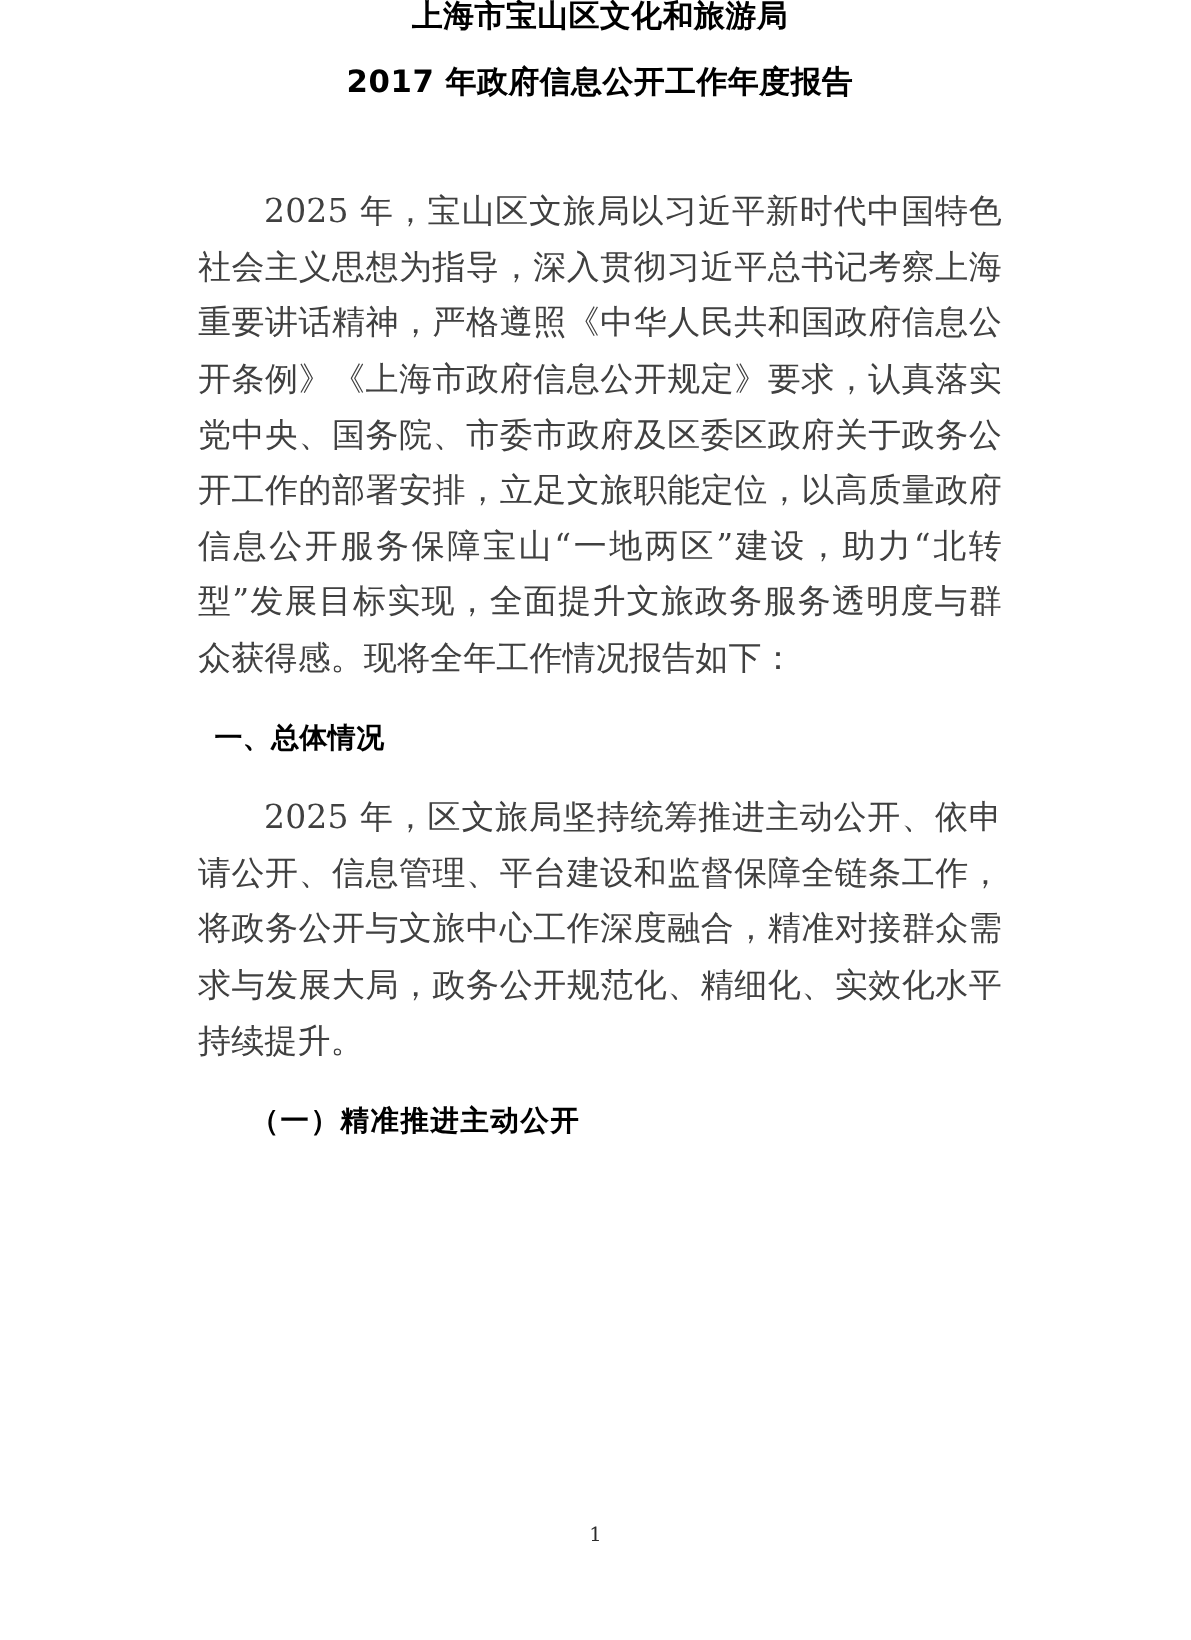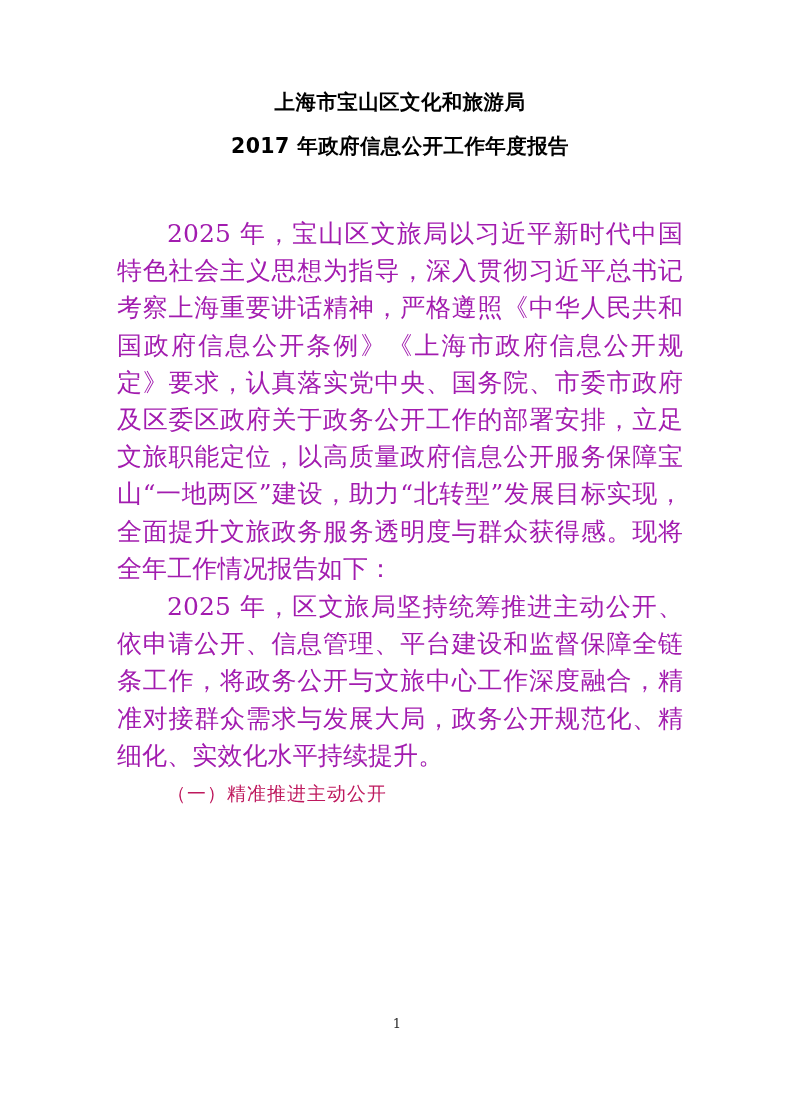--- a/index.html
+++ b/index.html
@@ -34,35 +34,34 @@
   .doc-title {
     text-align: center;
     font-family: "DejaVu Sans", "Liberation Sans", sans-serif;
     font-weight: bold;
     font-size: 20.5px;
     letter-spacing: 0.4px;
     color: #000000;
     line-height: 1;
   }
   .doc-title .title-line-1 {
-    margin-top: 92px;
   }
   .doc-title .title-line-2 {
     margin-top: 23px;
   }
 
   
   .para {
-    font-size: 25px;
+    font-size: 22px;
     line-height: 37.2px;
     text-align: justify;
     text-justify: inter-ideograph;
     text-indent: 2em;
-    margin: 1px;
-    color: #a21caf;
+    margin: 16px;
+    color: #404040;
     letter-spacing: 0.1px;
     word-break: break-all;
   }
 
   .para.first-para {
     margin-top: 59px;
   }
 
   
   .heading-1 {
@@ -72,26 +71,26 @@
     line-height: 37.2px;
     text-indent: 1.45em;
     margin: 0;
     color: #000000;
     letter-spacing: 0.3px;
   }
 
   
   .heading-2 {
     font-family: "DejaVu Serif", "Liberation Serif", serif;
-    font-weight: normal;
+    font-weight: bold;
     font-size: 18.9px;
     line-height: 37.2px;
     text-indent: 2.7em;
     margin: 0;
-    color: #be185d;
+    color: #000000;
     letter-spacing: 1.1px;
   }
 
   
   .page-footer {
     position: absolute;
     left: 0;
     right: 0;
     top: 1016px;
     text-align: center;
@@ -107,20 +106,21 @@
 
   <div class="content">
 
     <div class="doc-title">
       <div class="title-line-1">上海市宝山区文化和旅游局</div>
       <div class="title-line-2">2017 年政府信息公开工作年度报告</div>
     </div>
 
     <p class="para first-para">2025 年，宝山区文旅局以习近平新时代中国特色社会主义思想为指导，深入贯彻习近平总书记考察上海重要讲话精神，严格遵照《中华人民共和国政府信息公开条例》《上海市政府信息公开规定》要求，认真落实党中央、国务院、市委市政府及区委区政府关于政务公开工作的部署安排，立足文旅职能定位，以高质量政府信息公开服务保障宝山“一地两区”建设，助力“北转型”发展目标实现，全面提升文旅政务服务透明度与群众获得感。现将全年工作情况报告如下：</p>
 
+    <h2 class="heading-1">一、总体情况</h2>
 
     <p class="para">2025 年，区文旅局坚持统筹推进主动公开、依申请公开、信息管理、平台建设和监督保障全链条工作，将政务公开与文旅中心工作深度融合，精准对接群众需求与发展大局，政务公开规范化、精细化、实效化水平持续提升。</p>
 
     <h3 class="heading-2">（一）精准推进主动公开</h3>
 
 
   </div>
 
   <div class="page-footer">1</div>
 

